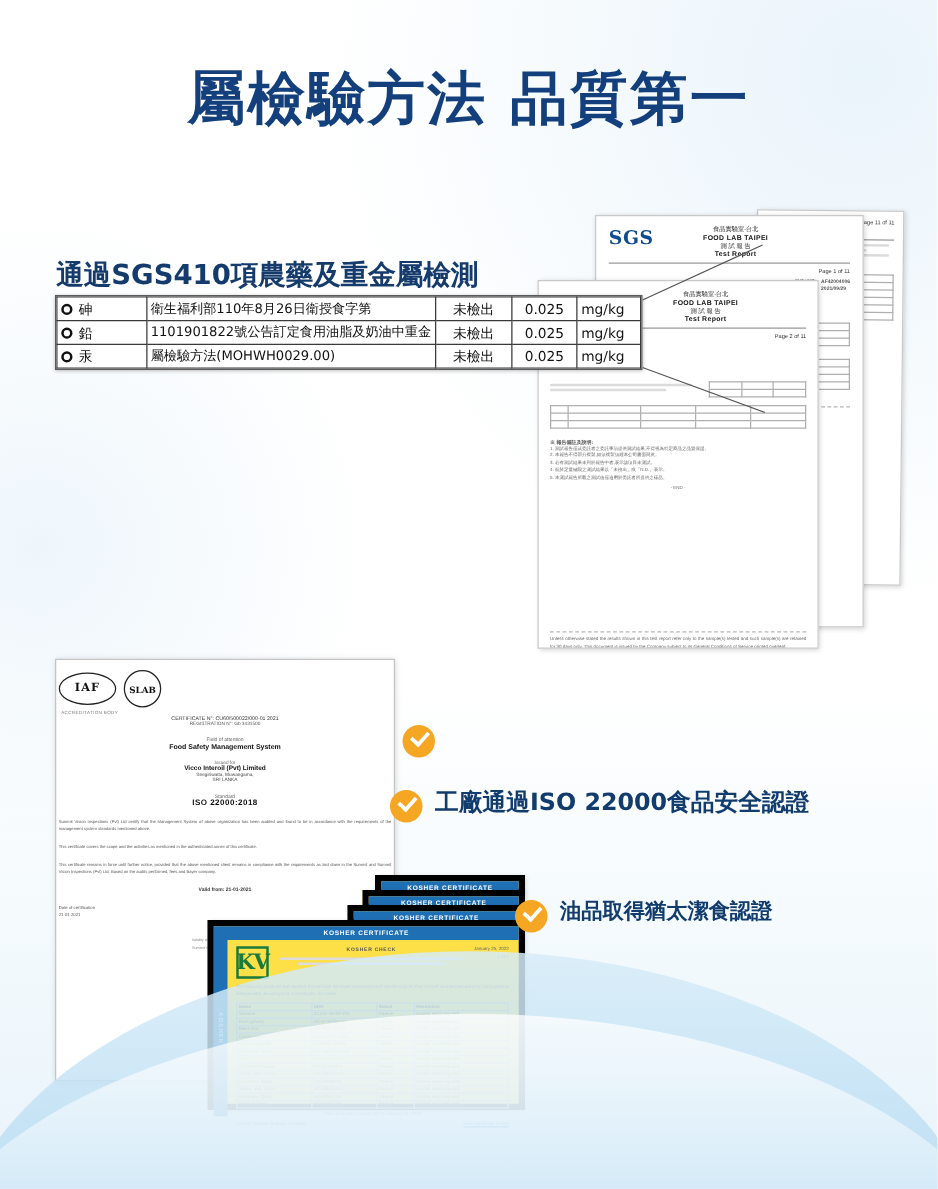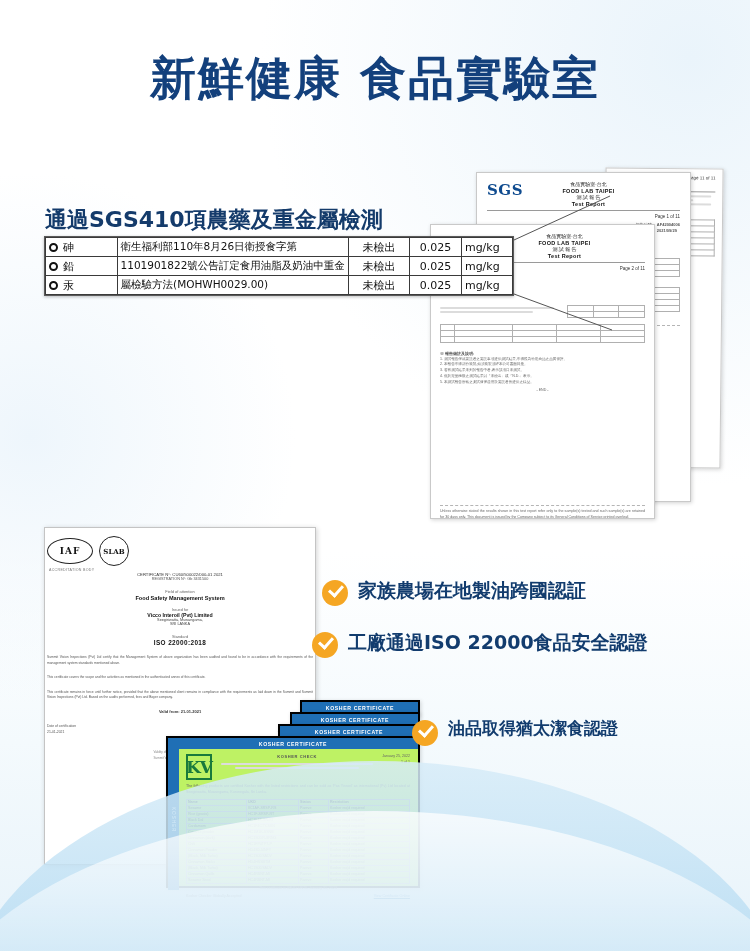--- a/index.html
+++ b/index.html
@@ -133,21 +133,21 @@
   .cert-std { font-size:4px; color:#666; margin-top:8px;}
   .cert-stdname { font-size:6.4px; font-weight:bold; color:#111; letter-spacing:.4px;}
   .cert-body { font-size:3.3px; color:#555; line-height:1.7; margin-top:9px; text-align:justify;}
   .cert-valid { text-align:center; font-size:4px; color:#333; margin-top:8px; font-weight:bold;}
   .cert-foot { display:flex; justify-content:space-between; margin-top:10px;}
   .cert-foot div { font-size:3.4px; color:#555; line-height:1.7;}
   .cert-bottomline { font-size:3px; color:#888; text-align:center; margin-top:14px;}
 
   
   .kosher {
-    position:absolute; background:#bef264; border:2px solid #000000;
+    position:absolute; background:#fde047; border:5px solid #000000;
     box-shadow:1px 1px 4px rgba(0,0,0,.16);
   }
   .kosher-tab {
     position:absolute; left:0; top:0; width:100%; height:11px;
     background:#1f6fb5; color:#fff; font-size:5.2px; letter-spacing:.6px;
     display:flex; align-items:center; justify-content:center; font-weight:bold;
   }
   .k4 { top:700px; left:300px; width:120px; height:16px; }
   .k3 { top:712px; left:290px; width:130px; height:16px; }
   .k2 { top:724px; left:278px; width:142px; height:16px; }
@@ -185,21 +185,21 @@
   .claim2 { top:630px; left:312px; }
   .claim3 { top:718px; left:412px; }
   .claim3 .claim-text { font-size:17px;font-family:Liberation Serif, serif; }
   .claim3-sub { display:block; letter-spacing:1px; }
 </style>
 </head>
 <body>
 
 <div class="bg-wash"></div>
 
-<div class="headline">新鮮健康 食品實驗室</div>
+<div class="headline">屬檢驗方法 品質第一</div>
 
 <div class="sheet sgs-sheet-3">
   <div style="padding:6px 7px;">
     <div style="display:flex; justify-content:space-between; align-items:flex-start;">
       <div class="sgs-logo" style="font-size:11px;">SGS</div>
       <div class="pagenum">Page 11 of 11</div>
     </div>
     <div class="rule"></div>
     <div class="fake-line l"></div>
       <div class="fake-line m"></div>
@@ -625,21 +625,20 @@
     <div class="tiny2" style="text-align:center; margin-top:2px;">This certificate is VALID UNTIL January 31, 2023</div>
     <div style="display:flex; justify-content:space-between; align-items:center; margin-top:3px;">
       <div class="tiny2">Kosher Checker Globally Accepted</div>
       <div class="tiny2" style="text-decoration:underline; color:#1f6fb5;">View Certificate Online</div>
     </div>
   </div>
 </div>
 
 <div class="claim claim1">
   <span class="check-badge"></span>
-  <span class="claim-text">家族農場在地製油跨國認証</span>
 </div>
 
 <div class="claim claim2">
   <span class="check-badge"></span>
   <span class="claim-text">工廠通過ISO 22000食品安全認證</span>
 </div>
 
 <div class="claim claim3">
   <span class="check-badge"></span>
   <span class="claim-text">

